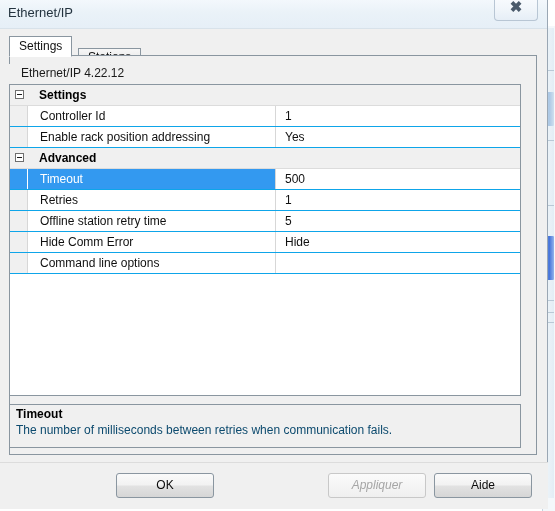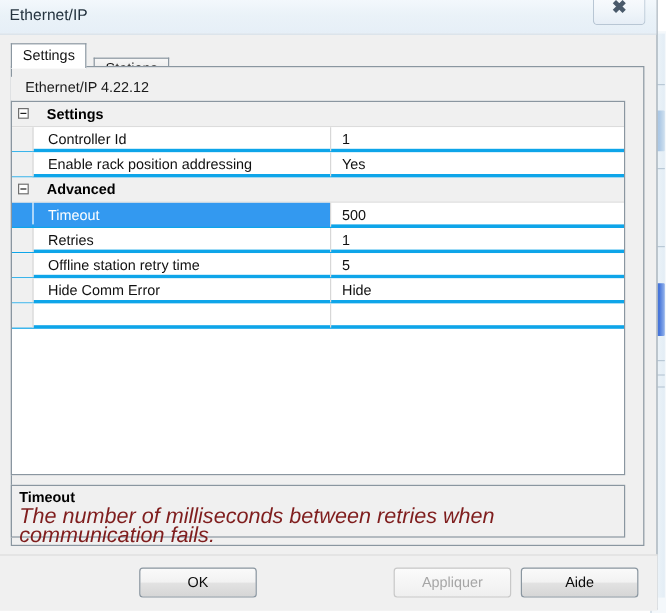--- a/index.html
+++ b/index.html
@@ -189,21 +189,21 @@
   }
   .grid-rows {
     position: absolute;
     left: 0; top: 0;
     width: 510px;
   }
   .row {
     position: relative;
     height: 21px;
     box-sizing: border-box;
-    border-bottom: 3px solid #0ea5e9;
+    border-bottom: 1px solid #0ea5e9;
     background: #ffffff;
     cursor: default;
   }
   .row .gutter {
     position: absolute;
     left: 0; top: 0;
     width: 17px;
     height: 20px;
     background: #f0f0f0;
     border-right: 1px solid #d7d7d7;
@@ -318,24 +318,23 @@
     z-index: 3;
     padding: 2px 6px 0 6px;
   }
   .desc-title {
     font-size: 12px;
     font-weight: bold;
     color: #000000;
     line-height: 15px;
   }
   .desc-body {
-    font-size: 18px;
-    color: #7f1d1d;
+    font-size: 12px;
+    color: #0c4a6e;
     line-height: 16px;
-    font-style: italic;
   }
 
   
   .buttonbar {
     position: absolute;
     left: 0;
     top: 462px;
     width: 548px;
     height: 46px;
     background: #f0f0f0;
@@ -355,20 +354,21 @@
     color: #0b0b0b;
     cursor: pointer;
     text-align: center;
     line-height: 23px;
   }
   .btn.disabled {
     color: #a6a6a6;
     background: linear-gradient(to bottom, #fbfbfb 0%, #f5f5f5 50%, #efefef 100%);
     border-color: #c8c8c8;
     cursor: default;
+    font-style: italic;
   }
   .btn-ok { left: 116px; }
   .btn-cancel { left: 222px; }
   .btn-apply { left: 328px; }
   .btn-help { left: 434px; }
 </style>
 </head>
 <body>
 
 <div id="backdrop">
@@ -445,20 +445,21 @@
           <div class="value">5</div>
         </div>
         <div class="row">
           <div class="gutter"></div>
           <div class="name">Hide Comm Error</div>
           <div class="divider"></div>
           <div class="value">Hide</div>
         </div>
         <div class="row">
           <div class="gutter"></div>
+          <div class="name">Command line options</div>
           <div class="divider"></div>
           <div class="value"></div>
         </div>
       </div>
     <div class="grid-filler">
       <div class="gutter-fill"></div>
     </div>
   </div>
 
   <div class="descpane">

